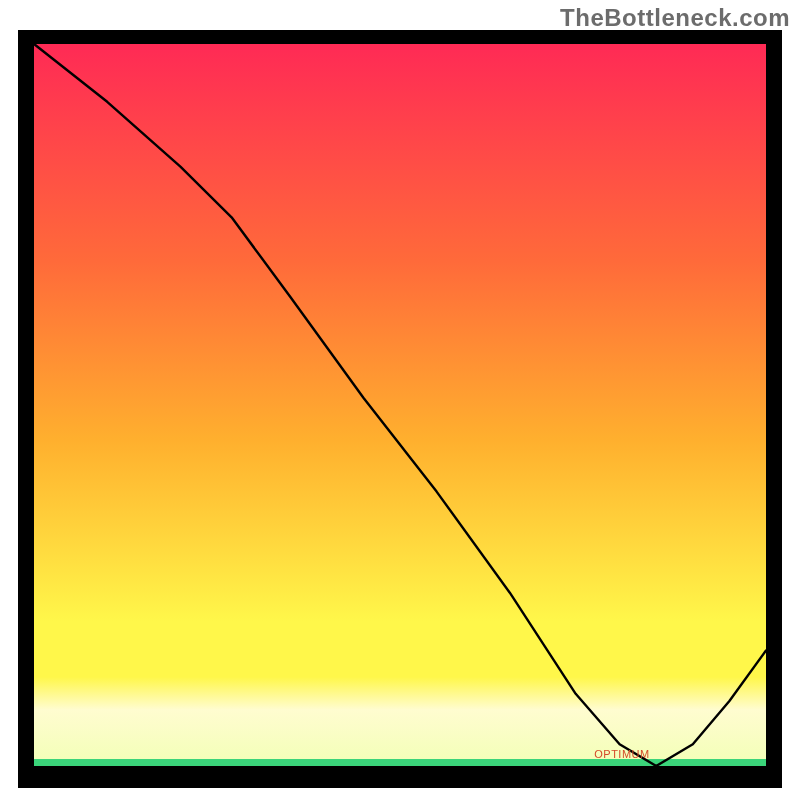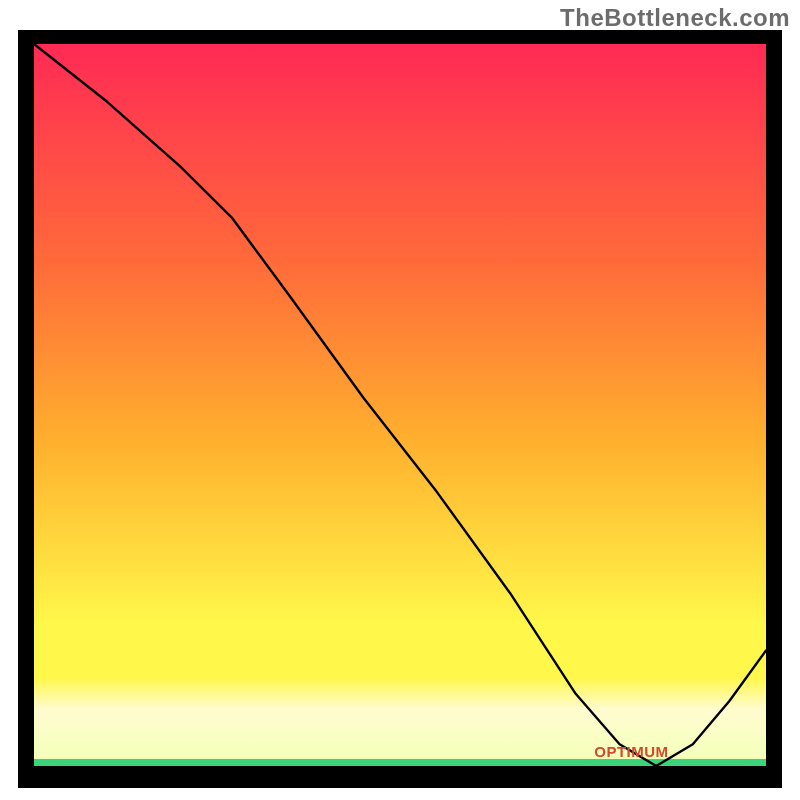--- a/index.html
+++ b/index.html
@@ -64,22 +64,22 @@
   svg.curve {
     position: absolute;
     left: 0;
     top: 0;
     width: 100%;
     height: 100%;
     overflow: visible;
   }
   .optimum-label {
     position: absolute;
-    font-size: 15px;
-    font-weight: 700;
+    font-size: 11px;
+    font-weight: 400;
     color: #d44a2a;
     letter-spacing: 0.5px;
     white-space: nowrap;
   }
 </style>
 </head>
 <body>
 
 <div class="stage">
 

